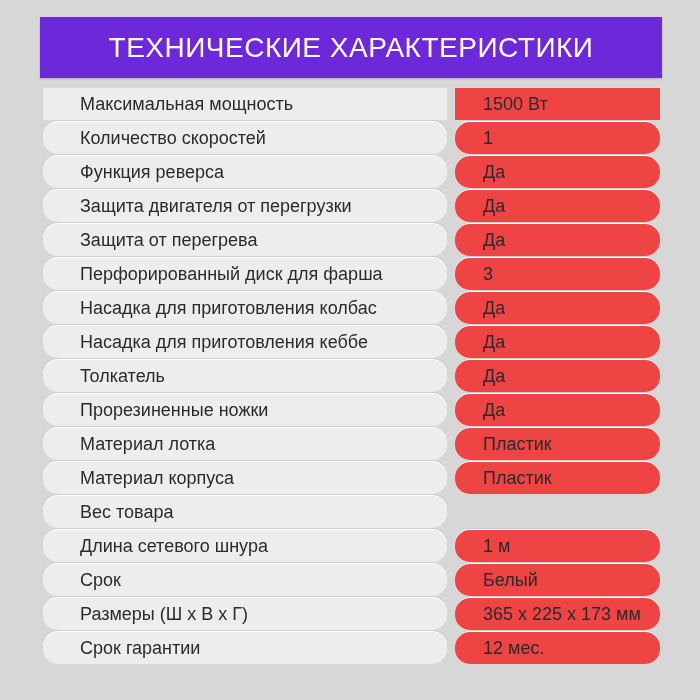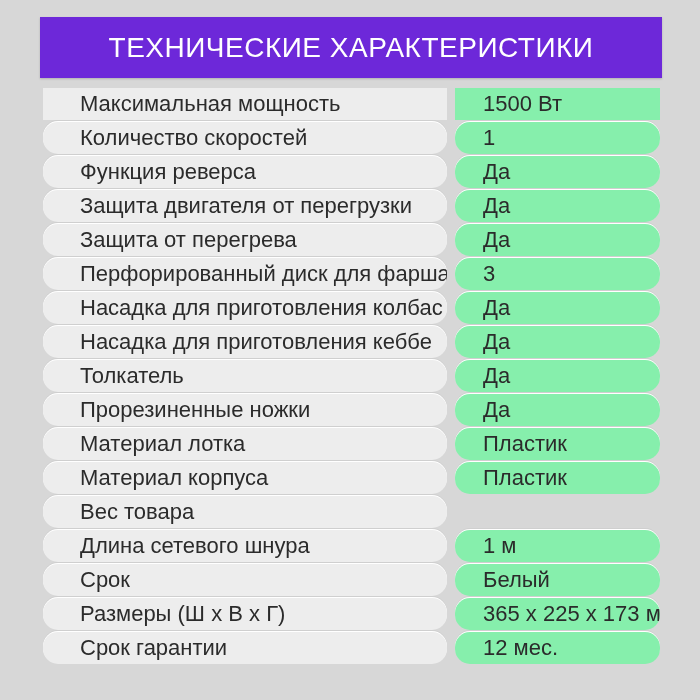--- a/index.html
+++ b/index.html
@@ -46,36 +46,36 @@
     margin-top: 2px;
   }
   .row + .row .cell {
     box-shadow: 0 -1px 0 #ffffff, 0 -2px 0 #cfcfcf;
     border-radius: 15px;
   }
   .cell {
     display: flex;
     align-items: center;
     box-sizing: border-box;
-    font-size: 22px;
+    font-size: 18px;
     color: #2b2b2b;
     white-space: nowrap;
     overflow: hidden;
   }
   .cell.label {
     width: 404px;
     background: #ededed;
     padding-left: 37px;
   }
   .gap {
     width: 8px;
   }
   .cell.value {
     flex: 1;
-    background: #86efac;
+    background: #ef4444;
     padding-left: 28px;
   }
 </style>
 </head>
 <body>
 
 <div class="header-banner">
   <span class="page-title">ТЕХНИЧЕСКИЕ ХАРАКТЕРИСТИКИ</span>
 </div>
 

